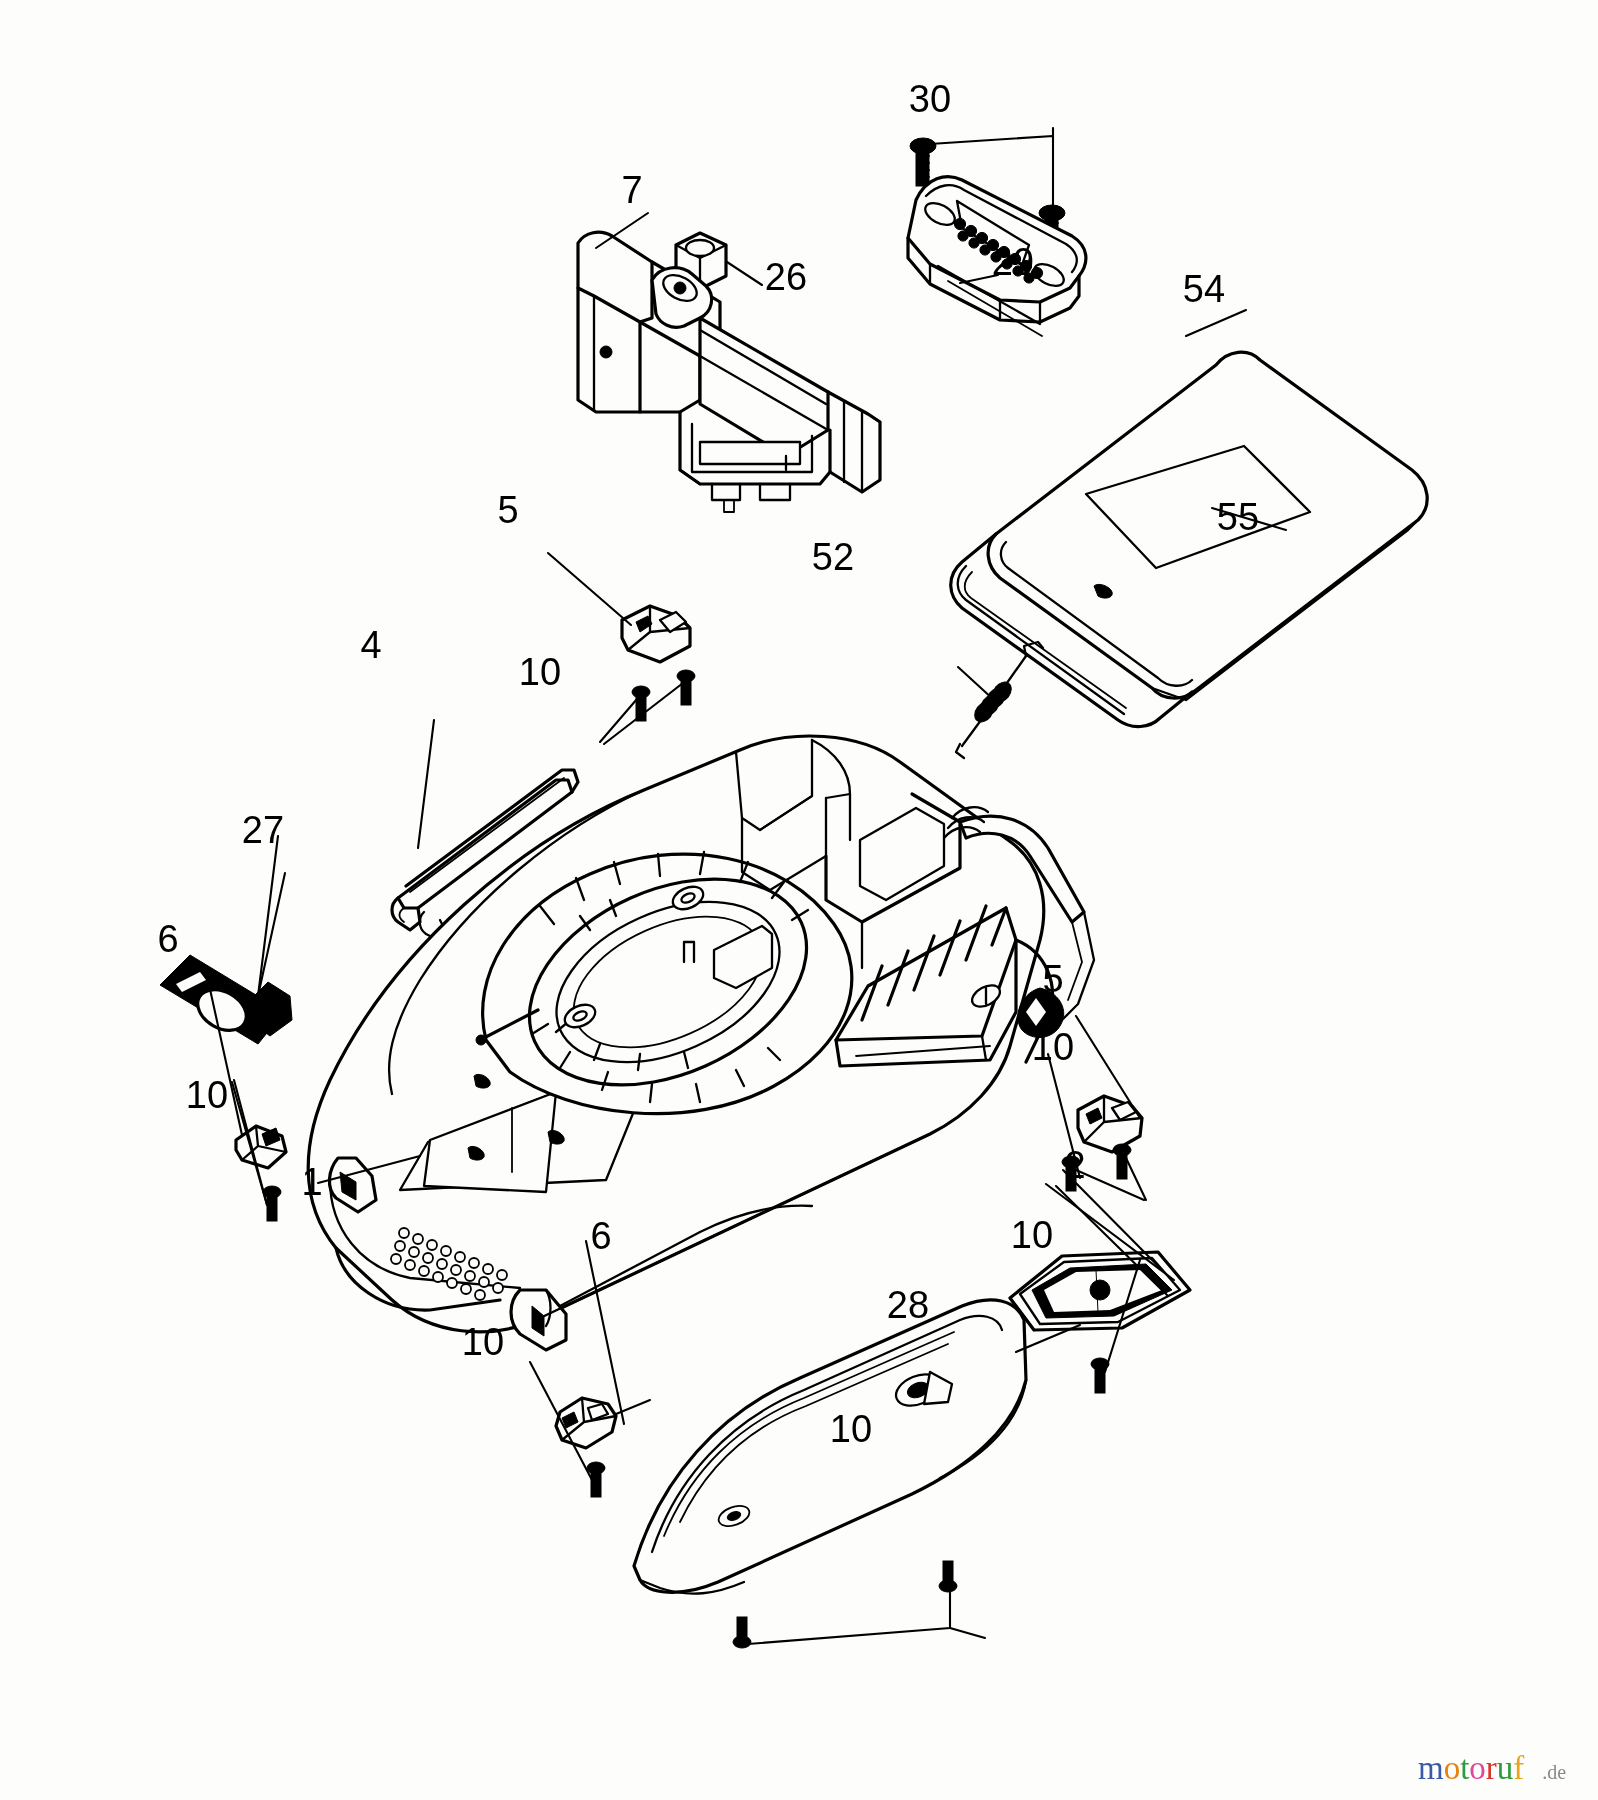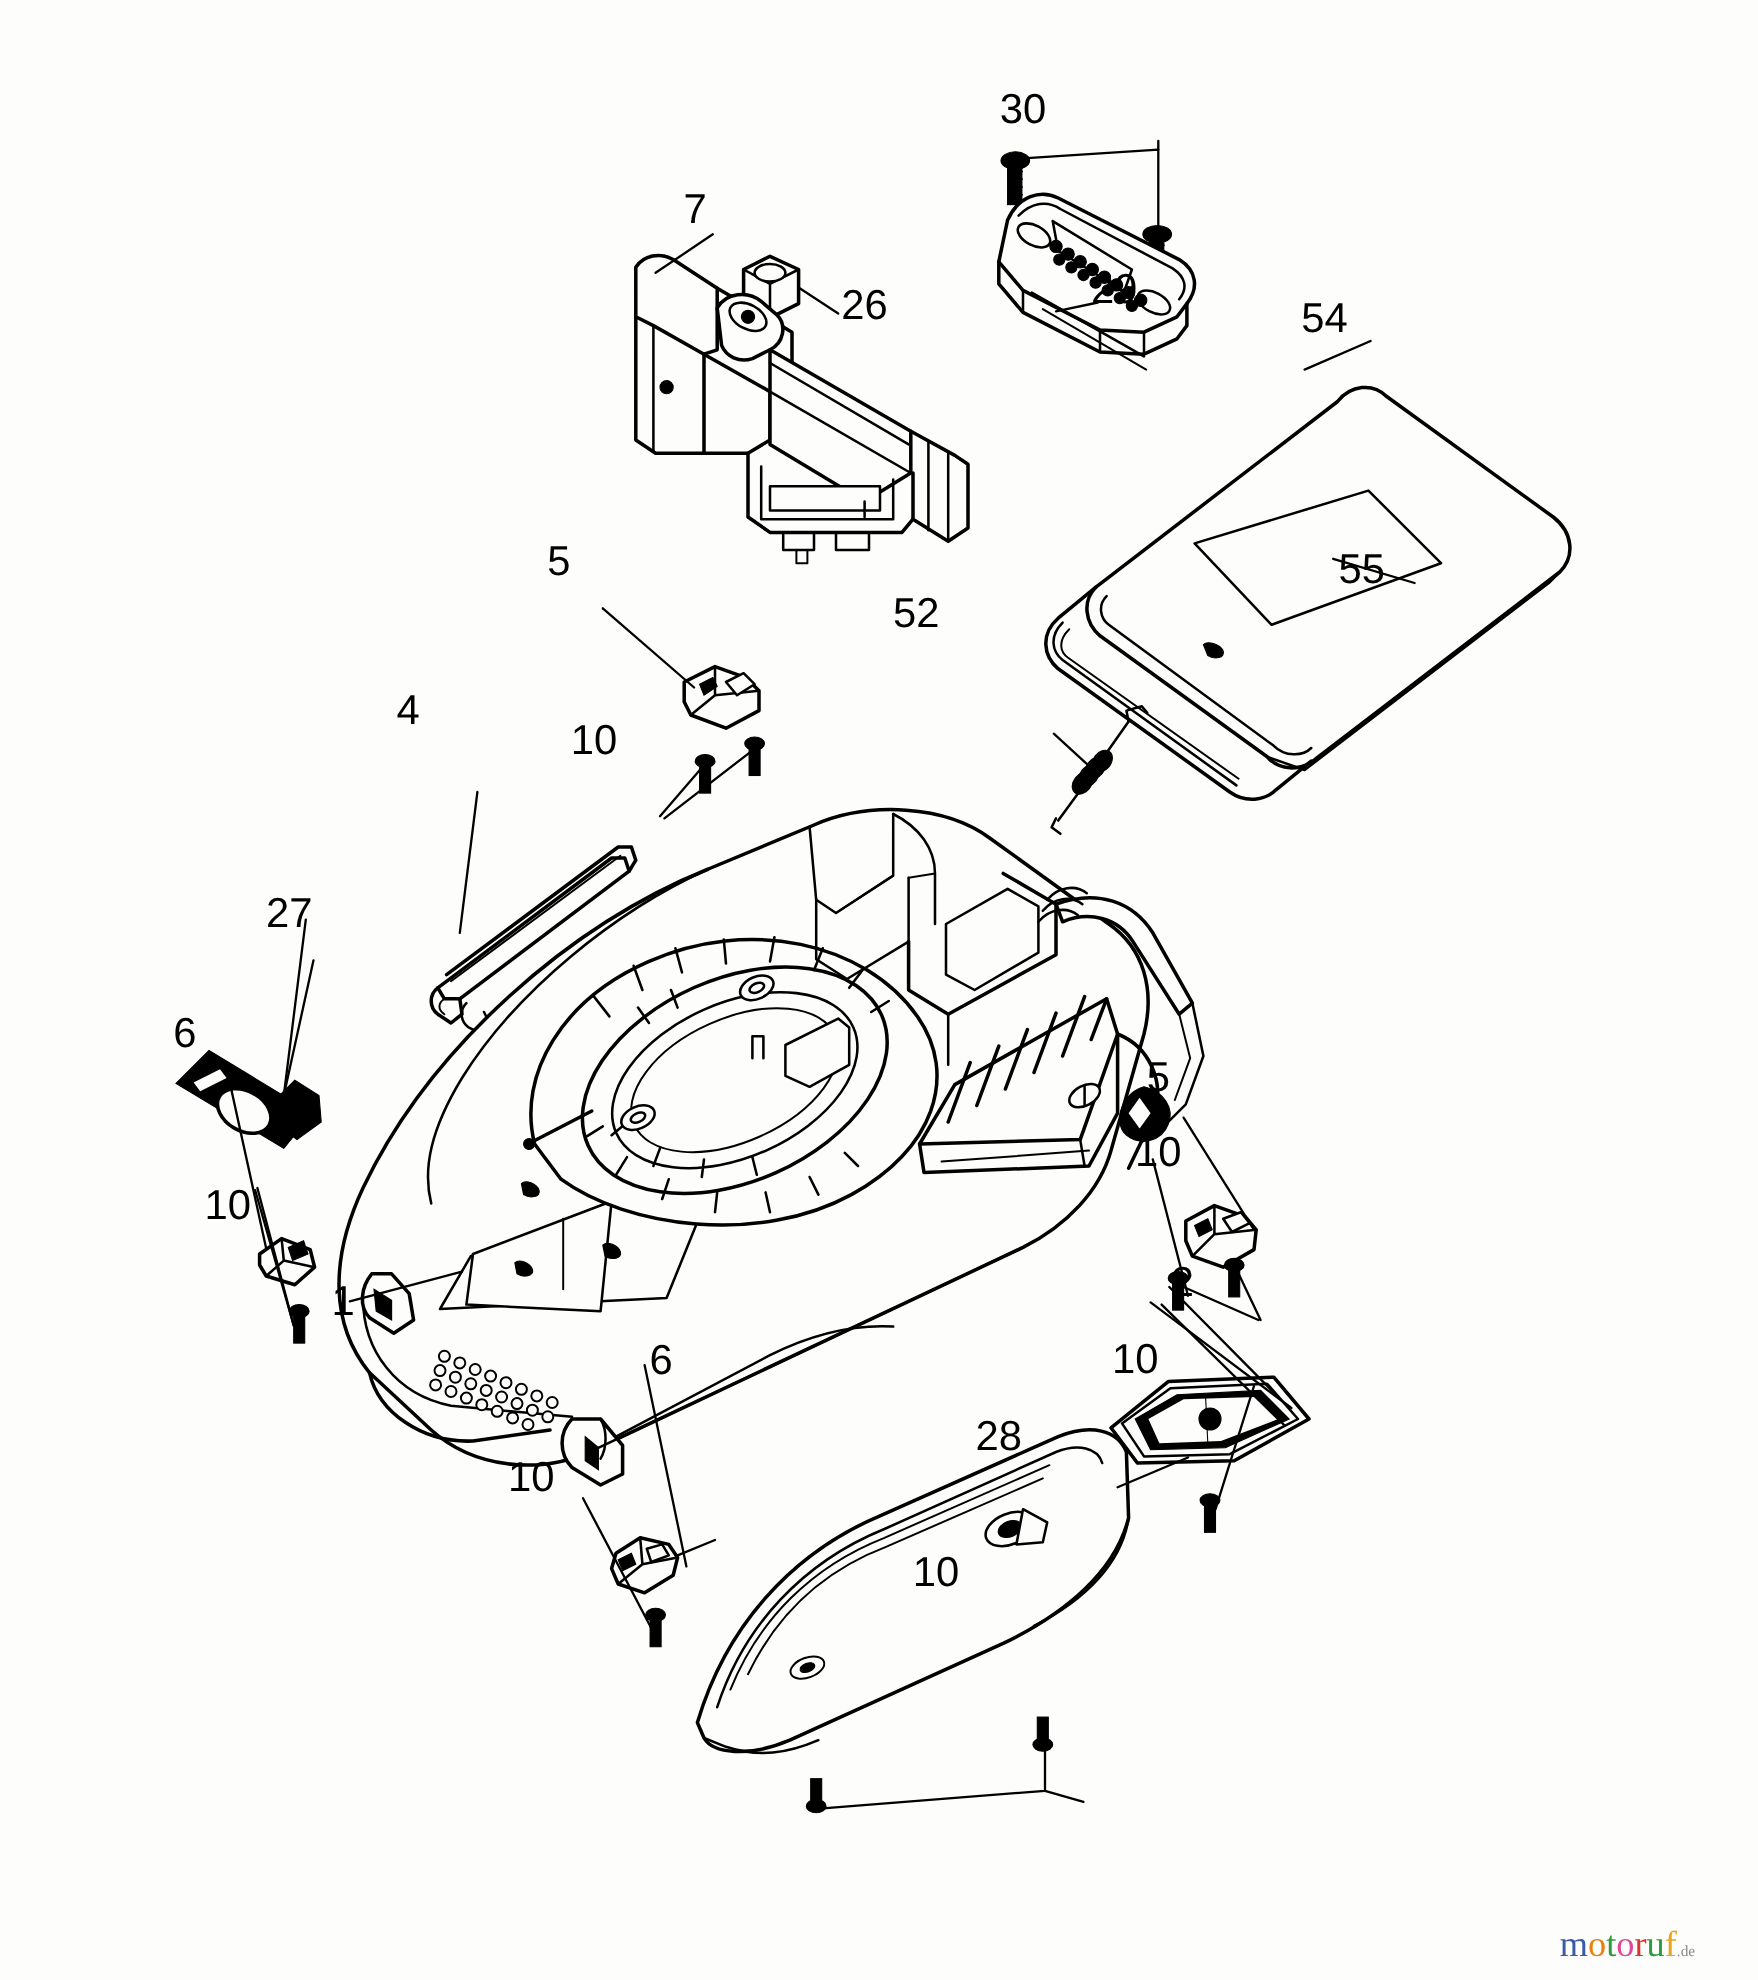--- a/index.html
+++ b/index.html
@@ -12,21 +12,21 @@
   .ln{stroke:#000;stroke-width:2.1;fill:none;stroke-linecap:round;stroke-linejoin:round;}
   .ol{stroke:#000;fill:none;stroke-linecap:round;stroke-linejoin:round;}
   .o1{stroke-width:3.2;}
   .o2{stroke-width:2.3;}
   .o3{stroke-width:1.8;}
   .fillblk{fill:#000;stroke:#000;stroke-width:1;}
   .wf{fill:#fdfdfb;}
   #logo{position:absolute;left:1418px;top:1752px;
         font-family:"Liberation Serif","DejaVu Serif",serif;font-size:33px;
         letter-spacing:0px;white-space:nowrap;line-height:1;}
-  #logo .sm{font-size:14px;}
+  #logo .sm{font-size:20px;margin-left:18px;}
 </style>
 </head>
 <body>
 
 <div id="stage">
 
 <svg id="diagram" viewBox="0 0 1598 1800">
 
   <g>
 

